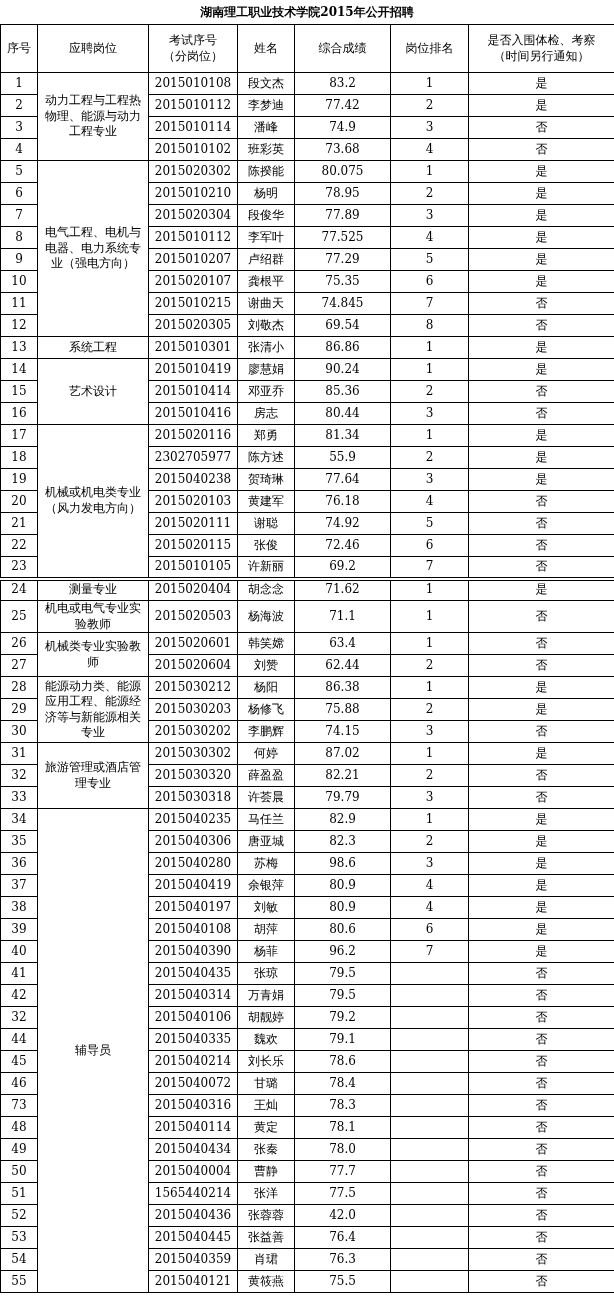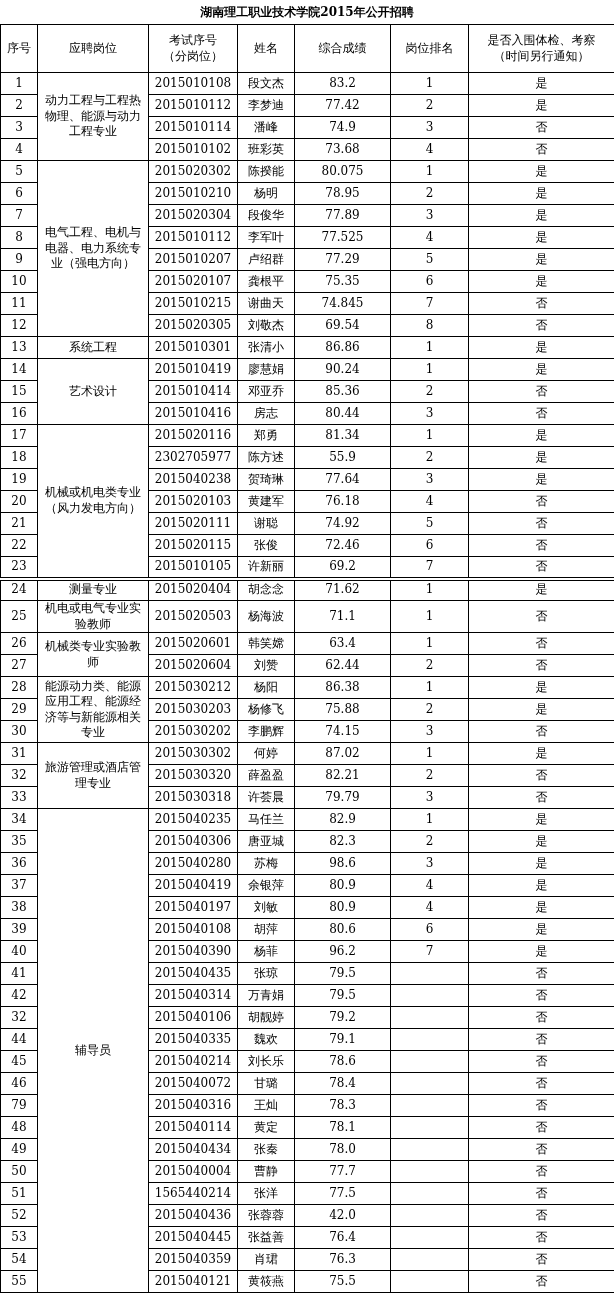--- a/index.html
+++ b/index.html
@@ -455,21 +455,21 @@
         </tr>
         <tr>
           <td>46</td>
           <td>2015040072</td>
           <td>甘璐</td>
           <td>78.4</td>
           <td></td>
           <td>否</td>
         </tr>
         <tr>
-          <td>79</td>
+          <td>73</td>
           <td>2015040316</td>
           <td>王灿</td>
           <td>78.3</td>
           <td></td>
           <td>否</td>
         </tr>
         <tr>
           <td>48</td>
           <td>2015040114</td>
           <td>黄定</td>

